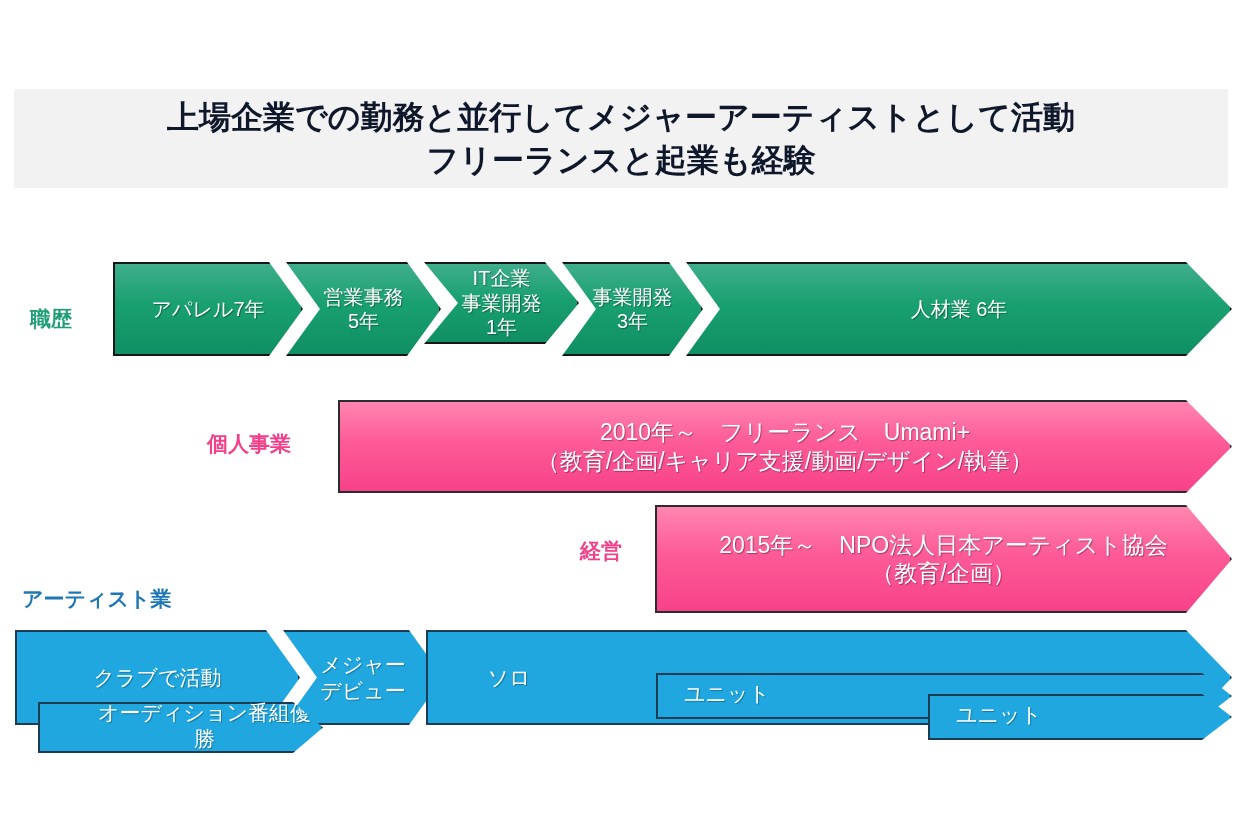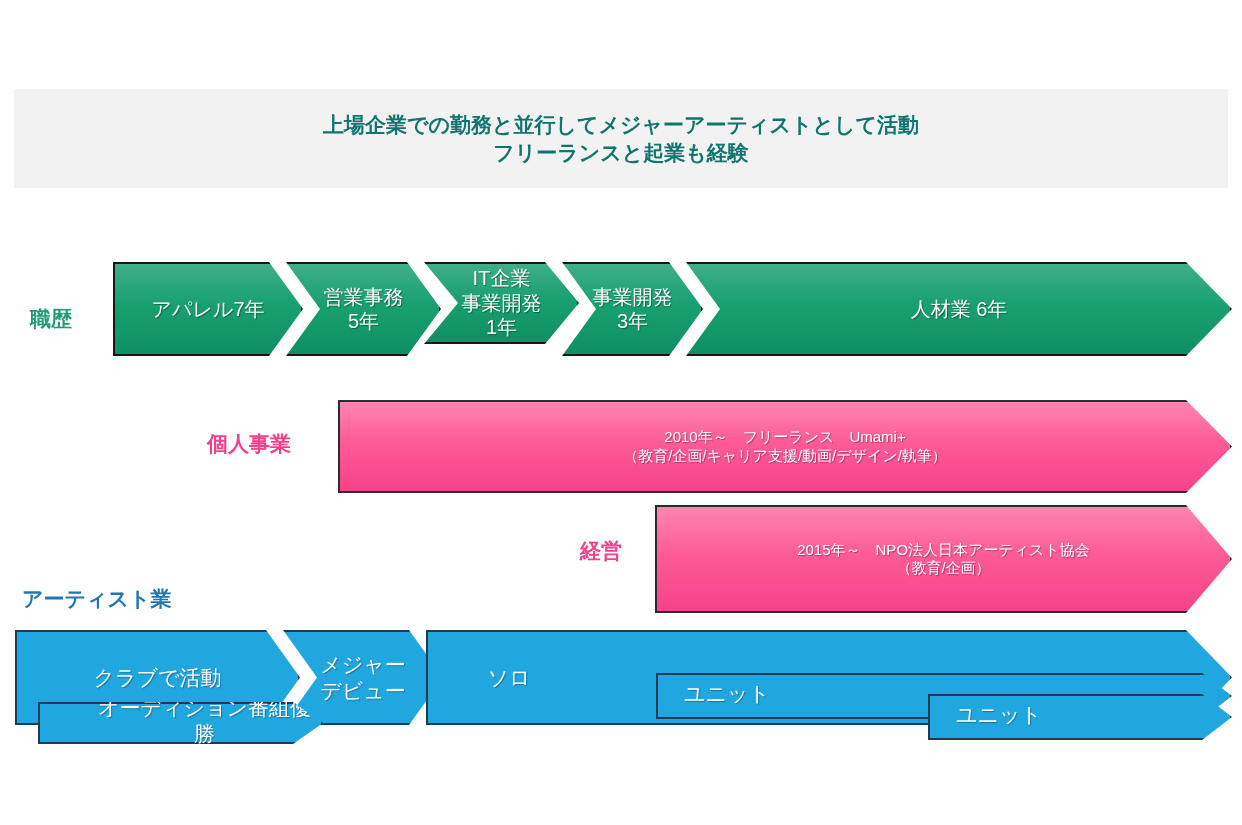--- a/index.html
+++ b/index.html
@@ -39,23 +39,23 @@
     top: 89px;
     width: 1214px;
     height: 99px;
     background: #f2f2f2;
     display: flex;
     flex-direction: column;
     align-items: center;
     justify-content: center;
   }
   .subtitle-line {
-    font-size: 21px;
+    font-size: 32px;
     font-weight: bold;
-    color: #0f766e;
+    color: #0f172a;
     line-height: 1.33;
     white-space: nowrap;
   }
 
   
   .row-label {
     position: absolute;
     font-size: 21px;
     font-weight: bold;
     white-space: nowrap;
@@ -98,21 +98,21 @@
   }
   .chev-end-arrow {
     clip-path: polygon(0 0, calc(100% - 46px) 0, 100% 50%, calc(100% - 46px) 100%, 0 100%, 34px 50%);
   }
 
   
   .pink-bar {
     background: linear-gradient(180deg,#ff85b0 0%, #fd5b97 45%, #f74289 100%);
     border: 2px solid #2b2b30;
     clip-path: polygon(0 0, calc(100% - 46px) 0, 100% 50%, calc(100% - 46px) 100%, 0 100%);
-    font-size: 15px;
+    font-size: 23px;
   }
 
   
   .blue-bar {
     background: #20a7e0;
     border: 2px solid #1b3c52;
     clip-path: polygon(0 0, calc(100% - 46px) 0, 100% 50%, calc(100% - 46px) 100%, 0 100%);
     font-size: 21px;
   }
   .blue-chev-start {
@@ -200,21 +200,21 @@
 
   <div class="shape blue-chev-mid" style="left:283px; top:630px; width:160px; height:95px;">
     <span class="txt">メジャー
 デビュー</span>
   </div>
 
   <div class="shape blue-bar" style="left:426px; top:630px; width:806px; height:95px;">
     <span class="txt" style="margin-right:640px;">ソロ</span>
   </div>
 
-  <div class="shape blue-sub left-align" style="left:38px; top:702px; width:285px; height:42px;padding-left:48px;">
+  <div class="shape blue-sub left-align" style="left:38px; top:702px; width:285px; height:51px;padding-left:48px;">
     <span class="txt">オーディション番組優勝</span>
   </div>
 
   <div class="shape blue-sub left-align" style="left:656px; top:673px; width:576px; height:46px;">
     <span class="txt">ユニット</span>
   </div>
 
   <div class="shape blue-sub left-align" style="left:928px; top:694px; width:304px; height:46px;">
     <span class="txt">ユニット</span>
   </div>

